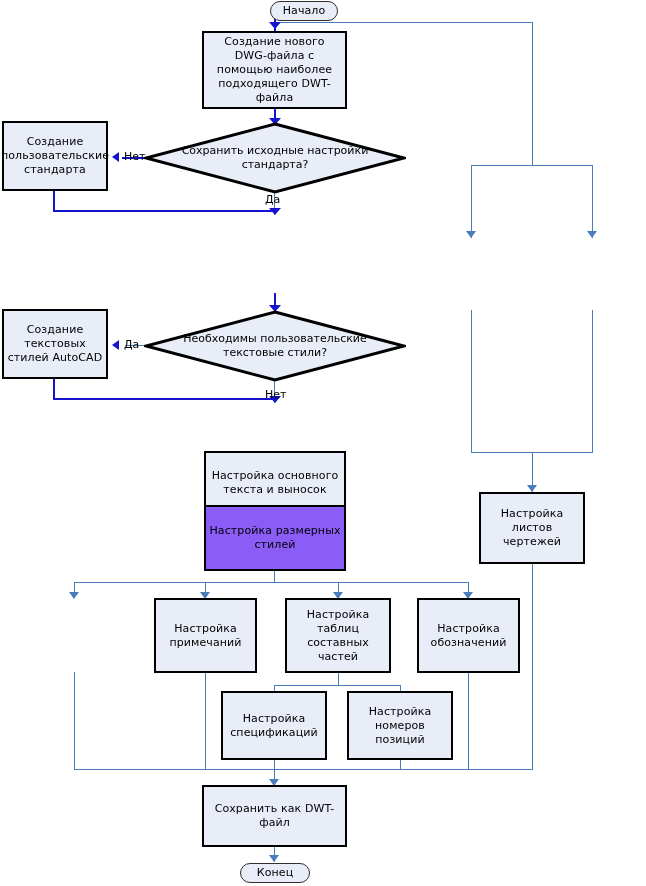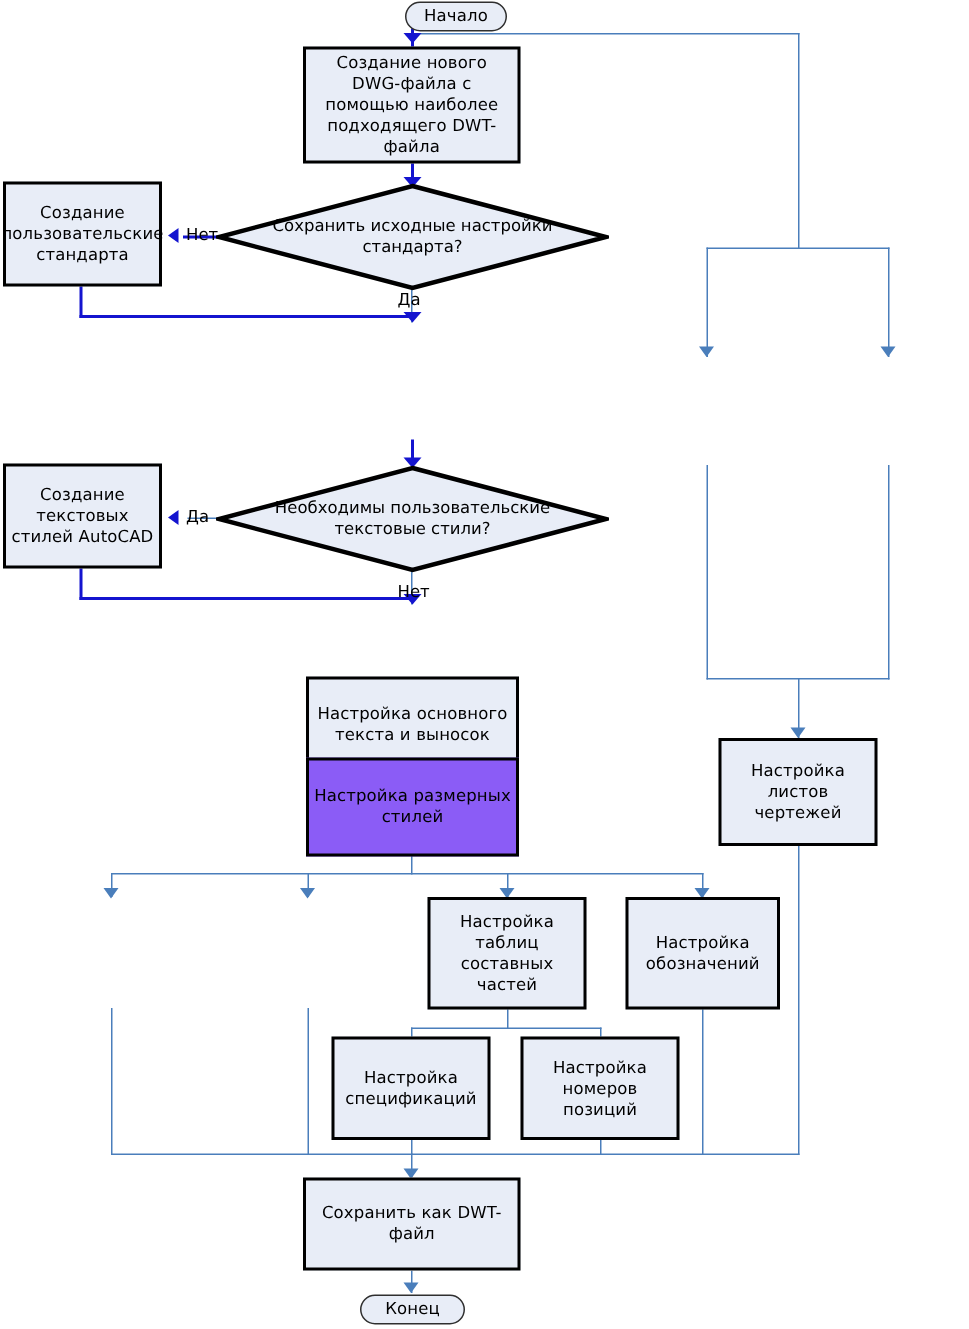--- a/index.html
+++ b/index.html
@@ -173,20 +173,21 @@
     <div class="dlabel">Необходимы пользовательские текстовые стили?</div>
   </div>
 
   <div class="node" style="left:2px;top:309px;width:106px;height:70px;">Создание текстовых стилей AutoCAD</div>
 
   <div class="node" style="left:204px;top:419px;width:142px;height:64px;margin-top:32px;">Настройка основного текста и выносок</div>
 
   <div class="node highlight" style="left:204px;top:505px;width:142px;height:66px;">Настройка размерных стилей</div>
 
 
+  <div class="node" style="left:154px;top:598px;width:103px;height:75px;">Настройка примечаний</div>
 
   <div class="node" style="left:285px;top:598px;width:106px;height:75px;">Настройка таблиц составных частей</div>
 
   <div class="node" style="left:417px;top:598px;width:103px;height:75px;">Настройка обозначений</div>
 
   <div class="node" style="left:221px;top:691px;width:106px;height:69px;">Настройка спецификаций</div>
 
   <div class="node" style="left:347px;top:691px;width:106px;height:69px;">Настройка номеров позиций</div>
 
 

